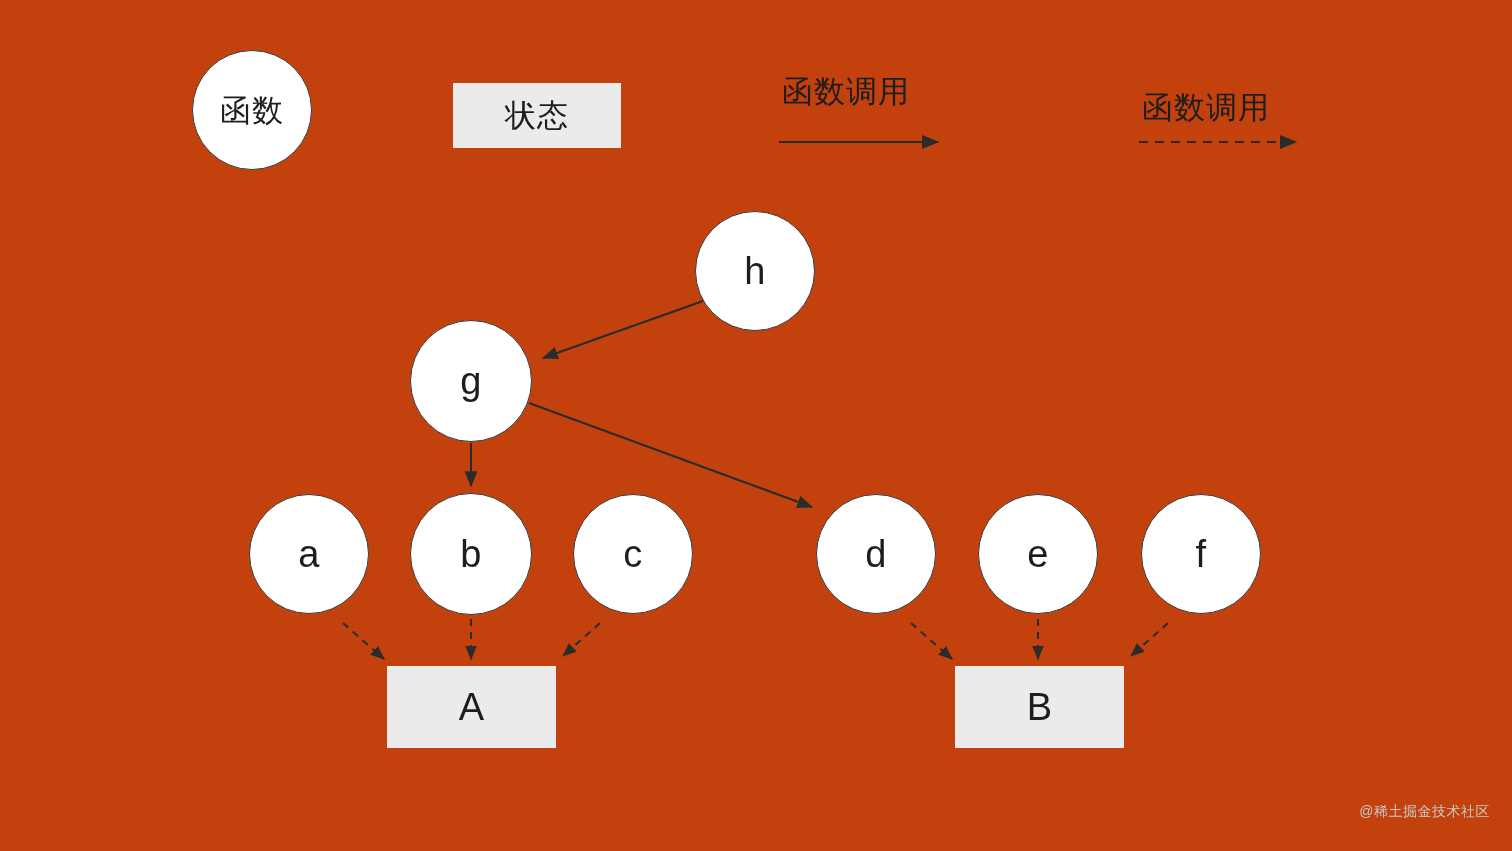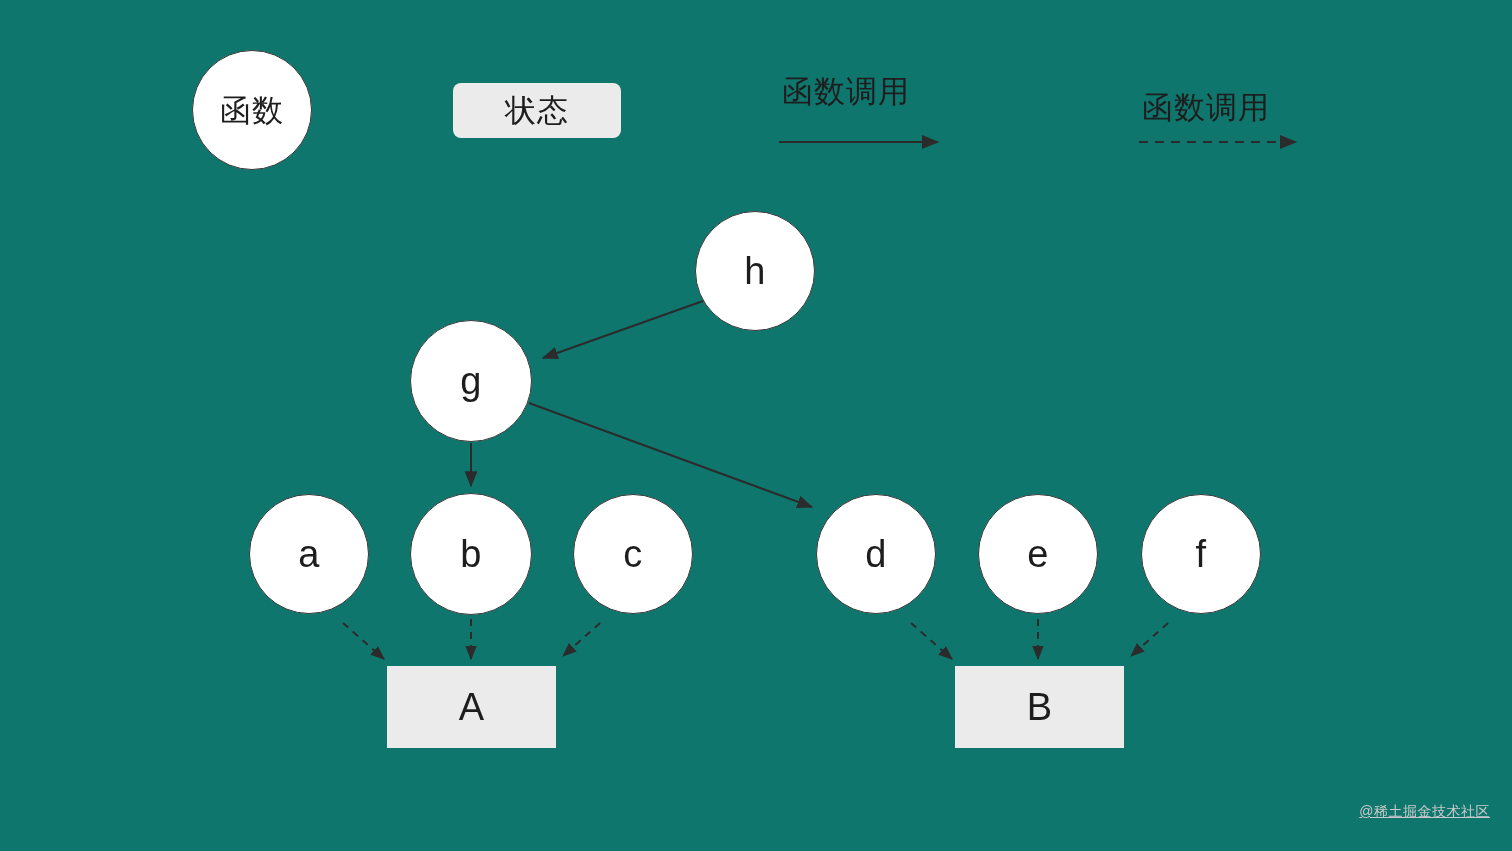--- a/index.html
+++ b/index.html
@@ -9,21 +9,21 @@
     background: #ffffff;
   }
   body {
     font-family: "Liberation Sans", "DejaVu Sans", sans-serif;
     -webkit-font-smoothing: antialiased;
   }
   #canvas {
     position: relative;
     width: 1512px;
     height: 851px;
-    background: #0f766e;
+    background: #c2410c;
     overflow: hidden;
   }
 
   
   #edges {
     position: absolute;
     left: 0;
     top: 0;
     width: 1512px;
     height: 851px;
@@ -82,26 +82,25 @@
     font-size: 31px;
     color: #1d1d1d;
     line-height: 1;
     letter-spacing: 1px;
   }
   .legend-box {
     position: absolute;
     left: 453px;
     top: 83px;
     width: 168px;
-    height: 55px;
+    height: 65px;
     background: #ebebeb;
     display: flex;
     align-items: center;
     justify-content: center;
-    border-radius: 8px;
   }
   .legend-box .cn {
     font-size: 31px;
     color: #1d1d1d;
     line-height: 1;
     letter-spacing: 1px;
   }
   .legend-arrow-label {
     position: absolute;
     font-size: 31px;
@@ -115,21 +114,20 @@
 
   
   #watermark {
     position: absolute;
     right: 22px;
     bottom: 30px;
     font-size: 14px;
     color: #c9c9c9;
     letter-spacing: 0.5px;
     white-space: nowrap;
-    text-decoration: underline;
   }
 </style>
 </head>
 <body>
 
 <div id="canvas">
 
   <div class="legend-circle">
     <span class="cn">函数</span>
   </div>

